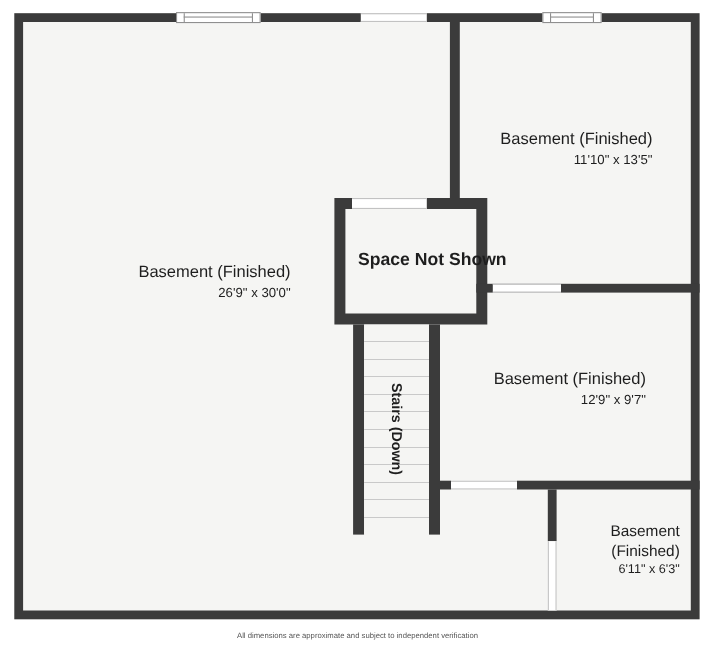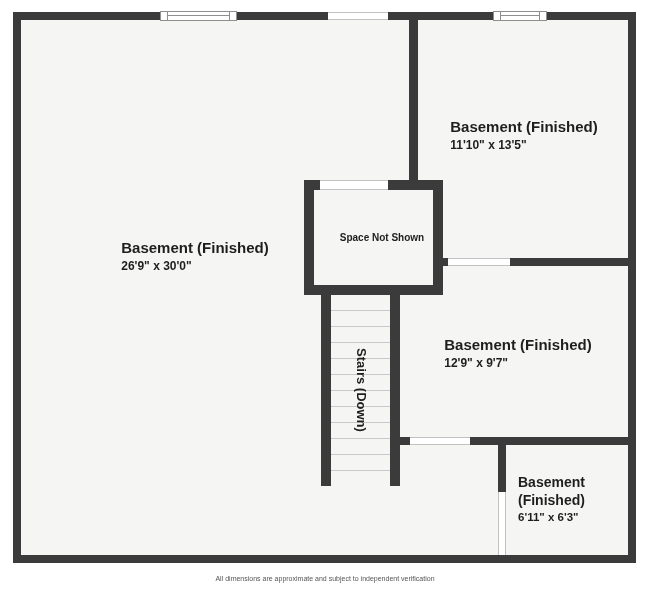--- a/index.html
+++ b/index.html
@@ -37,31 +37,31 @@
   .jl{left:6px;} .jr{right:6px;}
   
   .open-h{background:#fff;border-top:1px solid #c2c2c2;border-bottom:1px solid #c2c2c2;}
   .open-v{background:#fff;border-left:1px solid #c2c2c2;border-right:1px solid #c2c2c2;}
   .open-top{left:328px;top:12px;width:60px;height:8px;}
   .open-space-top{left:320px;top:180px;width:68px;height:10px;}
   .open-B{left:448px;top:258px;width:62px;height:8px;}
   .open-C{left:410px;top:437px;width:60px;height:8px;}
   .open-door{left:498px;top:492px;width:8px;height:63px;}
   
-  .room-label{position:absolute;transform:translate(-50%,-50%);text-align:left;font-weight:700;color:var(--ink);}
+  .room-label{position:absolute;transform:translate(-50%,-50%);text-align:right;font-weight:400;color:var(--ink);}
   .room-name{font-size:15px;line-height:1.25;white-space:nowrap;}
   .room-dims{font-size:12px;line-height:1.45;white-space:nowrap;}
   #rl0{left:195px;top:257px;}
   #rl1{left:524px;top:136px;}
   #rl2{left:518px;top:354px;}
   #rl3{left:568px;top:500px;width:100px;}
   #rl3 .room-name{font-size:14px;white-space:normal;line-height:1.3;}
   #rl3 .room-dims{font-size:11.5px;}
-  .space-label{position:absolute;left:382px;top:237px;transform:translate(-50%,-50%);
-    font-size:10px;font-weight:700;white-space:nowrap;color:var(--ink);}
+  .space-label{position:absolute;left:393px;top:237px;transform:translate(-50%,-50%);
+    font-size:16px;font-weight:700;white-space:nowrap;color:var(--ink);}
   .stairs-label{position:absolute;left:361px;top:390px;transform:translate(-50%,-50%) rotate(90deg);
     font-size:13px;font-weight:700;white-space:nowrap;color:var(--ink);}
   .disclaimer{position:absolute;left:0;right:0;top:575px;text-align:center;
     font-size:7px;font-weight:400;color:#555;}
 </style>
 </head>
 <body>
 
 <div class="canvas">
 

